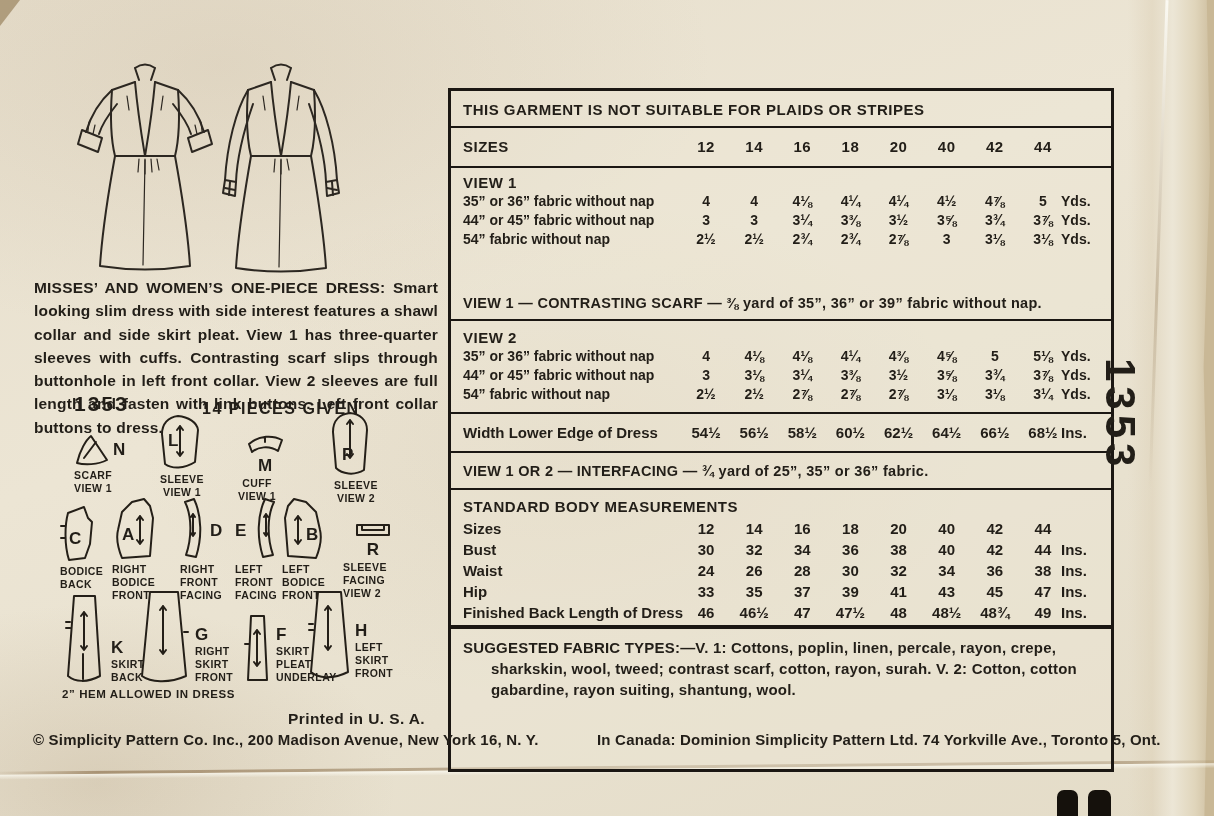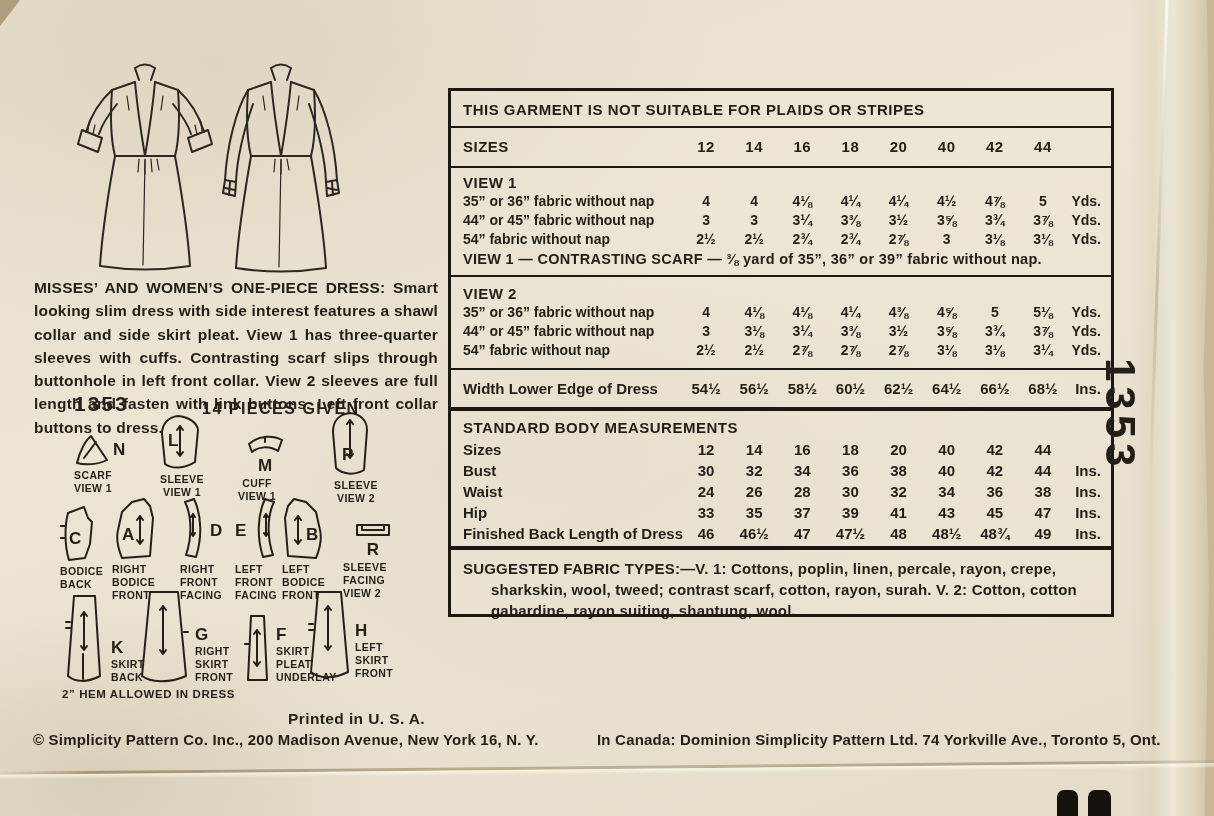--- a/index.html
+++ b/index.html
@@ -41,35 +41,35 @@
   .pc-letter{font-size:17px;line-height:1;}
   .pc-letter.ov{position:absolute;}
   .pc-cap{font-size:10.5px;line-height:1.25;letter-spacing:.4px;white-space:pre-line;margin-top:3px;}
   .pc-cap.ctr{text-align:center;}
   .pc3{position:absolute;display:flex;align-items:flex-end;gap:5px;}
   .pc3 .lab .pc-cap{margin-top:1px;}
   .hem-note{position:absolute;left:32px;top:296px;font-size:11.5px;letter-spacing:.6px;}
   .printed{position:absolute;left:258px;top:318px;font-size:15.5px;letter-spacing:.4px;}
 
   
-  .gtable{position:absolute;left:448px;top:88px;width:666px;height:529px;border:3px solid #1b1713;box-sizing:border-box;
+  .gtable{position:absolute;left:448px;top:88px;width:666px;height:684px;border:3px solid #1b1713;box-sizing:border-box;
     padding:0 10px 0 12px;background:rgba(238,231,216,.35);}
   .hr{border-top:2px solid #1b1713;margin:0 -10px 0 -12px;}
   .gt-warning{font-size:15px;letter-spacing:.5px;padding:10px 0 8px;}
   .szwrap{padding:2px 0;}
   .mrow{display:flex;align-items:baseline;font-size:14px;line-height:19px;}
   .szwrap .mrow{font-size:15px;line-height:34px;letter-spacing:.5px;}
   .mlbl{width:225px;flex:none;}
   .mcells{flex:1;display:flex;gap:12px;}
   .mcell{flex:1;text-align:center;}
-  .munit{width:40px;flex:none;text-align:right;}
+  .munit{width:40px;flex:none;}
   .sect{padding:5px 0 3px;}
   .sect-title{font-size:15px;line-height:19px;letter-spacing:.5px;}
   .note-line{font-size:14.5px;letter-spacing:.3px;}
-  .scarf-note{line-height:21px;padding-bottom:2px;}
+  .scarf-note{line-height:21px;padding-bottom:2px;margin-top:44px;}
   .width-wrap{padding:9px 0 8px;}
   .width-wrap .mrow{font-size:15px;line-height:20px;}
   .inter-wrap{padding:8px 0 7px;}
   .body-sect{padding:6px 0 2px;}
   .body-sect .mrow{font-size:15px;line-height:21px;}
   .para{font-size:15px;line-height:22px;letter-spacing:.2px;padding:8px 0 8px;}
   .para .ind{display:block;padding-left:28px;text-indent:-28px;}
   .fab-para{line-height:21px;}
 
   
@@ -421,20 +421,23 @@
             <span class="mcell">62½</span>
             <span class="mcell">64½</span>
             <span class="mcell">66½</span>
             <span class="mcell">68½</span>
           </span>
           <span class="munit">Ins.</span>
         </div>
       </div>
     <div class="hr"></div>
 
+    <div class="inter-wrap">
+      <div class="note-line" style="line-height:20px;">VIEW 1 OR 2 — INTERFACING — ¾ yard of 25”, 35” or 36” fabric.</div>
+    </div>
     <div class="hr"></div>
 
     <div class="body-sect">
       <div class="sect-title" style="line-height:22px;">STANDARD BODY MEASUREMENTS</div>
       <div>
           <div class="mrow">
             <span class="mlbl">Sizes</span>
             <span class="mcells">
               <span class="mcell">12</span>
               <span class="mcell">14</span>

